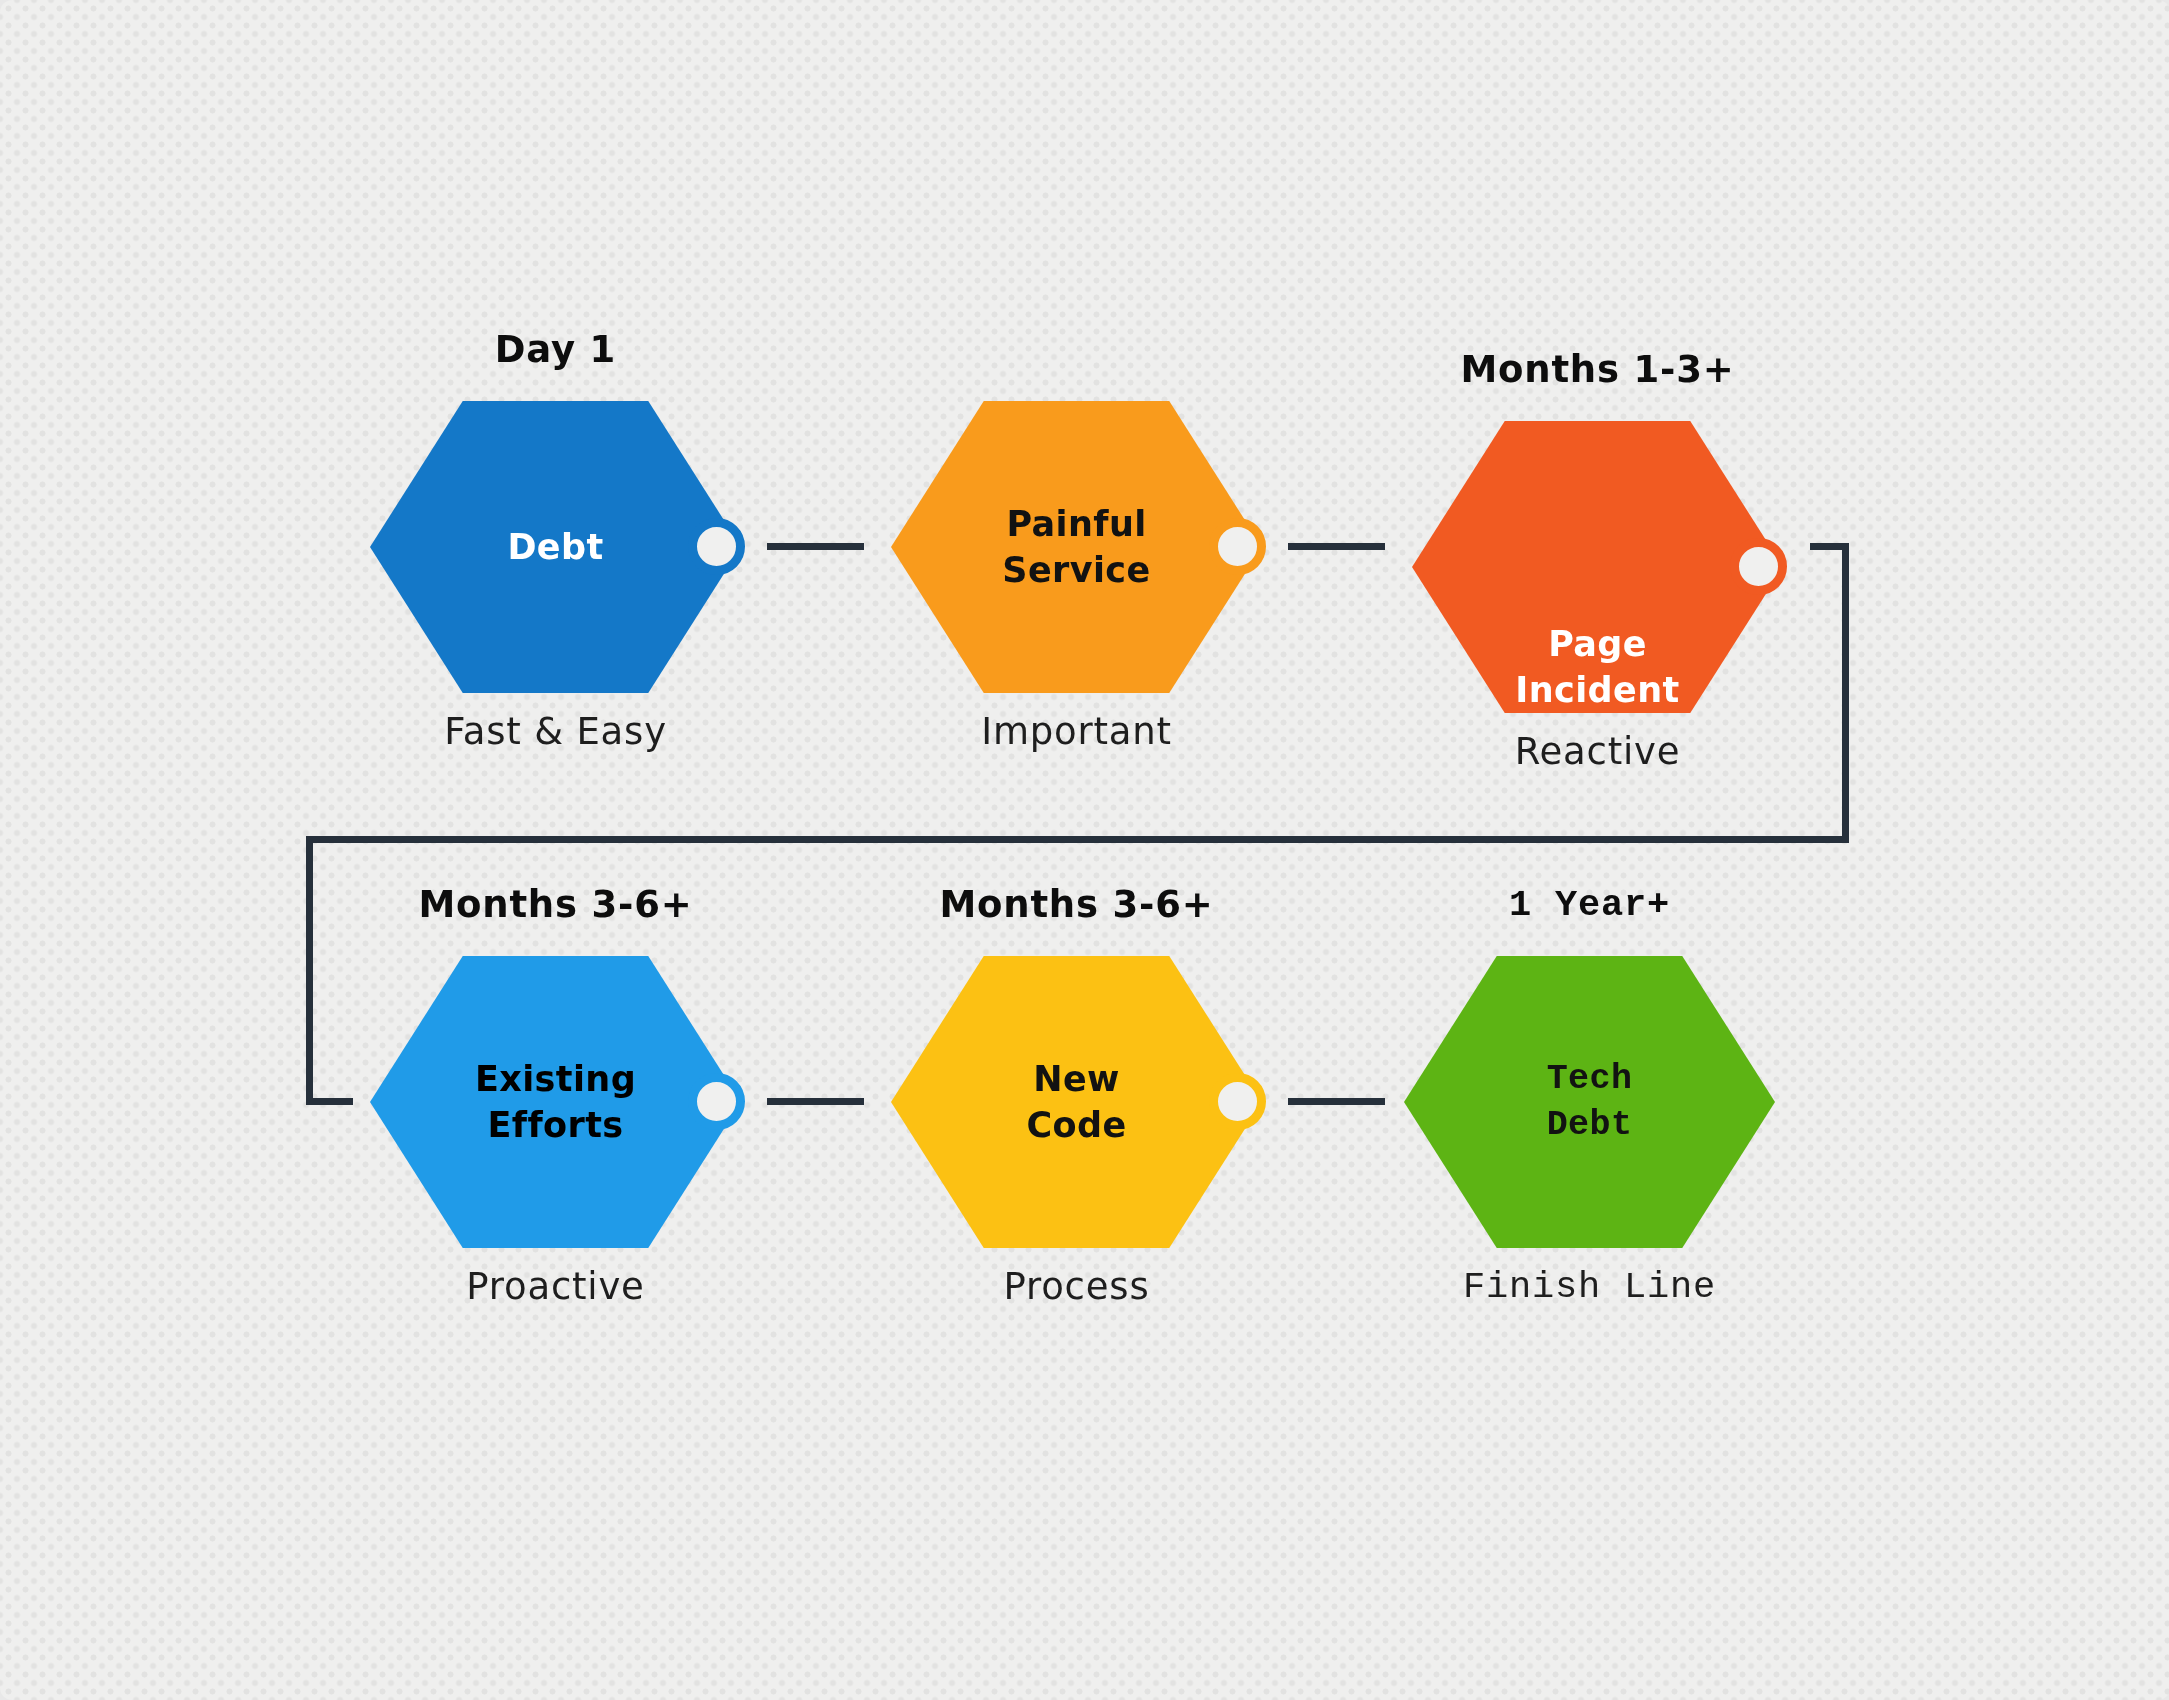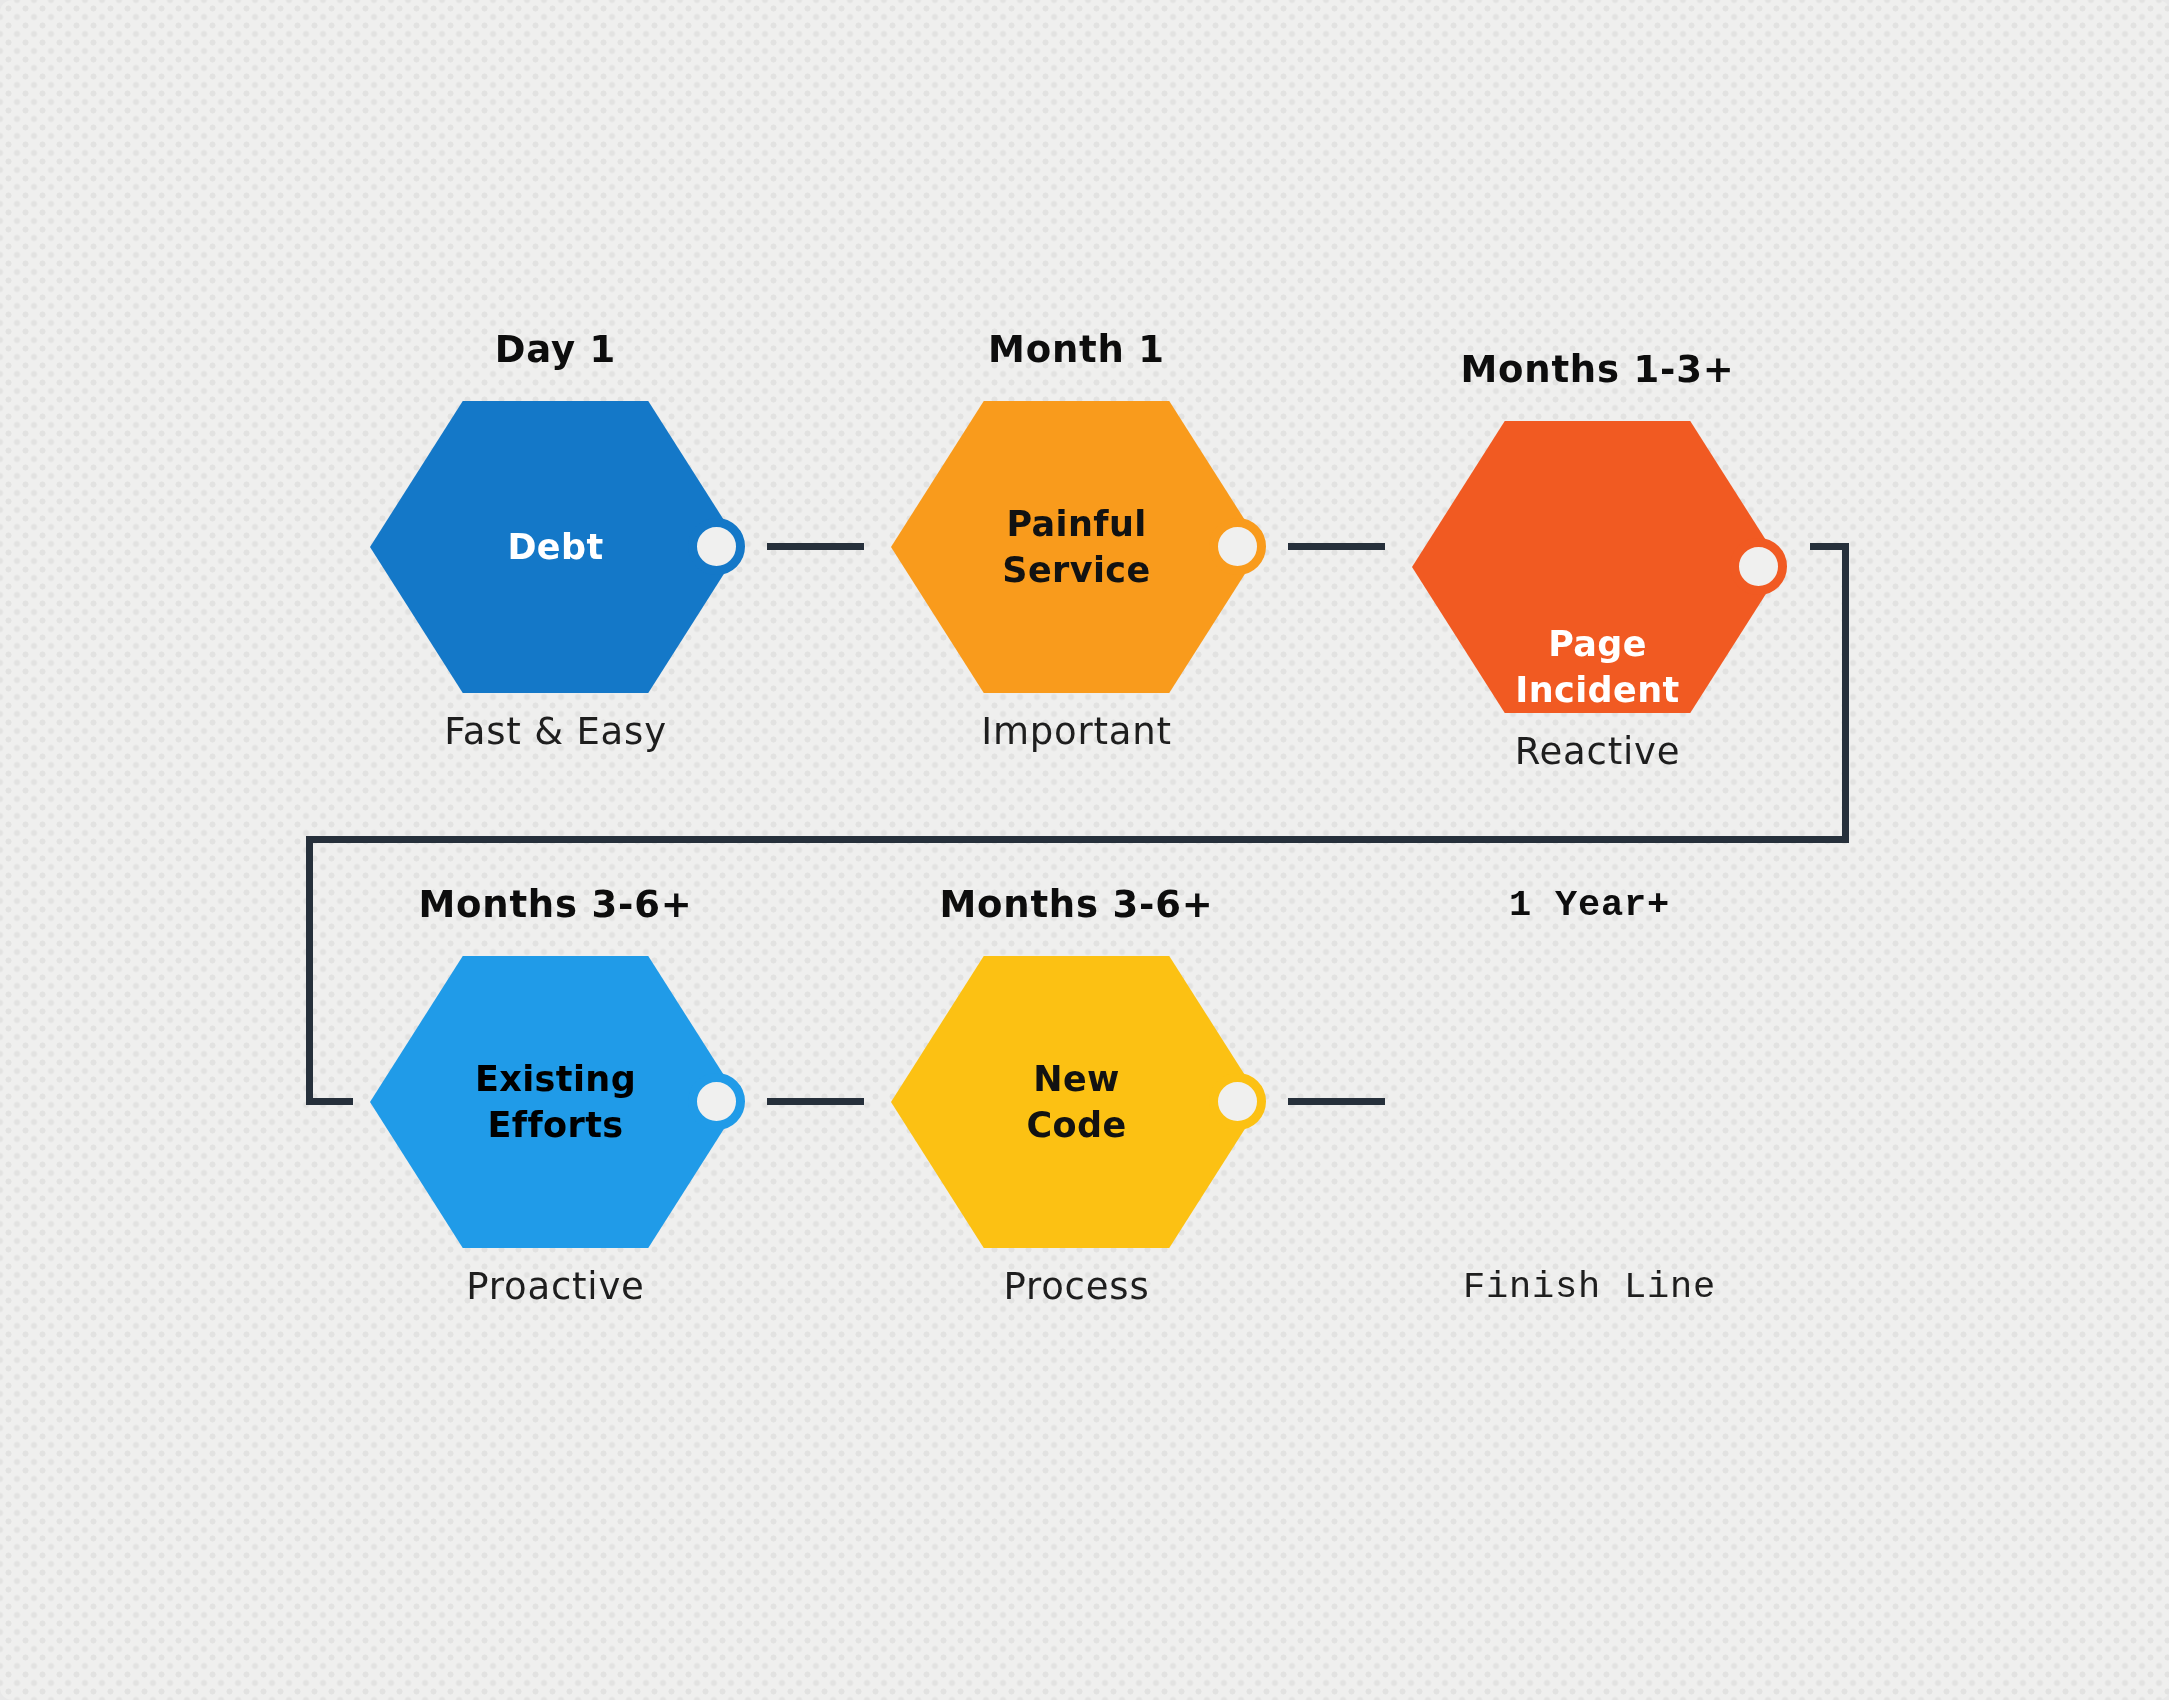--- a/index.html
+++ b/index.html
@@ -84,21 +84,20 @@
       <div class="hexlabel" style="color: rgb(255, 255, 255);">
         <span>Debt</span>
         <span></span>
       </div>
     </div>
     <div class="dot" style="border-color: rgb(20, 120, 200);"></div>
     <div class="sub">Fast &amp; Easy</div>
   </div>
 
   <div class="node n2">
-    <div class="time">Month 1</div>
     <div class="hex" style="background: rgb(249, 155, 28);">
       <div class="hexlabel" style="color: rgb(18, 18, 18);">
         <span>Painful</span>
         <span>Service</span>
       </div>
     </div>
     <div class="dot" style="border-color: rgb(249, 155, 28);"></div>
     <div class="sub">Important</div>
   </div>
 
@@ -133,17 +132,23 @@
         <span>New</span>
         <span>Code</span>
       </div>
     </div>
     <div class="dot" style="border-color: rgb(252, 193, 19);"></div>
     <div class="sub">Process</div>
   </div>
 
   <div class="node n6">
     <div class="time">1 Year+</div>
+    <div class="hex" style="background: rgb(93, 180, 20);">
+      <div class="hexlabel" style="color: rgb(18, 18, 18);">
+        <span>Tech</span>
+        <span>Debt</span>
+      </div>
+    </div>
     <div class="sub">Finish Line</div>
   </div>
 
 </div>
 
 
 </body></html>

